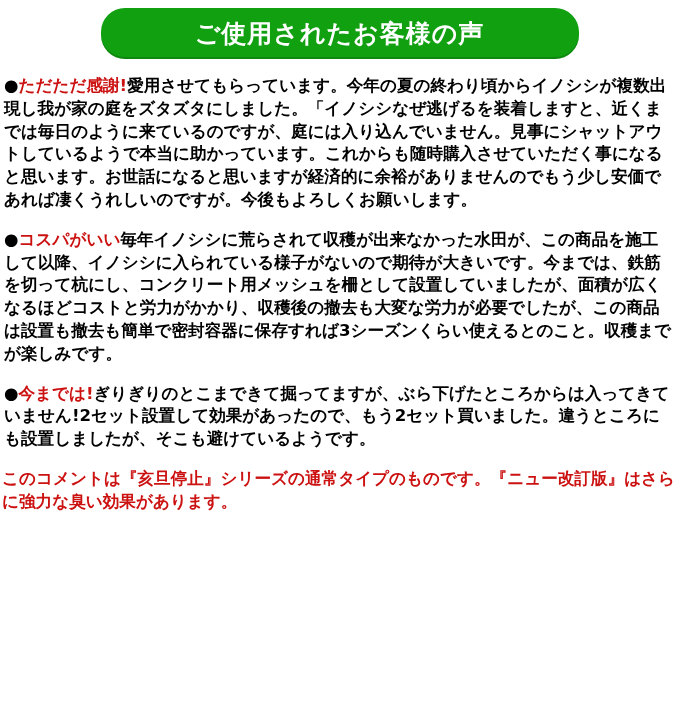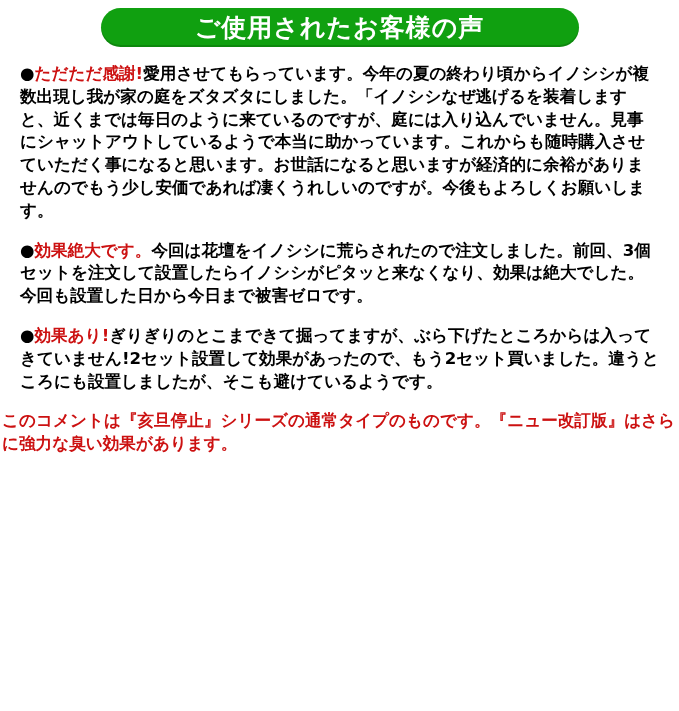--- a/index.html
+++ b/index.html
@@ -8,36 +8,36 @@
     min-height:711px;
     background:#ffffff;
     font-family:"DejaVu Sans","Liberation Sans",sans-serif;
     font-weight:bold;
     color:#000;
     overflow:hidden;
   }
   .page{width:679px;min-height:711px;}
   .banner{
     width:478px;
-    height:39px;
+    height:51px;
     margin:8px auto 14px auto;
     background:#10a010;
     border-radius:24px;
     display:flex;
     align-items:center;
     justify-content:center;
     box-shadow:inset 0 -2px 0 rgba(0,0,0,0.15);
   }
   .banner-title{
     color:#ffffff;
     font-size:25px;
     letter-spacing:1px;
     line-height:1;
   }
-  .reviews{padding:0 20px;margin-top:16px;}
+  .reviews{padding:0 4px;margin-top:16px;}
   .review{
     margin:0 0 17px 0;
     font-size:16.6px;
     line-height:22.8px;
     text-align:left;
     letter-spacing:0;
   }
   .bullet{color:#000;}
   .lead{color:#cc1111;}
   .review-body{color:#000;}
@@ -55,24 +55,24 @@
 <div class="page">
 
   <div class="banner">
     <span class="banner-title">ご使用されたお客様の声</span>
   </div>
 
   <div class="reviews">
 
     <p class="review"><span class="bullet">●</span><span class="lead">ただただ感謝!</span><span class="review-body">愛用させてもらっています。今年の夏の終わり頃からイノシシが複数出現し我が家の庭をズタズタにしました。「イノシシなぜ逃げるを装着しますと、近くまでは毎日のように来ているのですが、庭には入り込んでいません。見事にシャットアウトしているようで本当に助かっています。これからも随時購入させていただく事になると思います。お世話になると思いますが経済的に余裕がありませんのでもう少し安価であれば凄くうれしいのですが。今後もよろしくお願いします。</span></p>
 
-
-    <p class="review"><span class="bullet">●</span><span class="lead">効果絶大です。</span><span class="review-body">今回は花壇をイノシシに荒らされたので注文しました。前回、3個セットを注文して設置したらイノシシがピタッと来なくなり、効果は絶大でした。今回も設置した日から今日まで被害ゼロです。</span></p>
+    <p class="review"><span class="bullet">●</span><span class="lead">コスパがいい</span><span class="review-body">毎年イノシシに荒らされて収穫が出来なかった水田が、この商品を施工して以降、イノシシに入られている様子がないので期待が大きいです。今までは、鉄筋を切って杭にし、コンクリート用メッシュを柵として設置していましたが、面積が広くなるほどコストと労力がかかり、収穫後の撤去も大変な労力が必要でしたが、この商品は設置も撤去も簡単で密封容器に保存すれば3シーズンくらい使えるとのこと。収穫までが楽しみです。</span></p>
 
 
-    <p class="review"><span class="bullet">●</span><span class="lead">効果あり!</span><span class="review-body">ぎりぎりのとこまできて掘ってますが、ぶら下げたところからは入ってきていません!2セット設置して効果があったので、もう2セット買いました。違うところにも設置しましたが、そこも避けているようです。</span></p>
+
+    <p class="review"><span class="bullet">●</span><span class="lead">今までは!</span><span class="review-body">ぎりぎりのとこまできて掘ってますが、ぶら下げたところからは入ってきていません!2セット設置して効果があったので、もう2セット買いました。違うところにも設置しましたが、そこも避けているようです。</span></p>
 
 
   </div>
 
   <p class="footer-note">このコメントは『亥旦停止』シリーズの通常タイプのものです。『ニュー改訂版』はさらに強力な臭い効果があります。</p>
 
 </div>
 
 </body></html>

